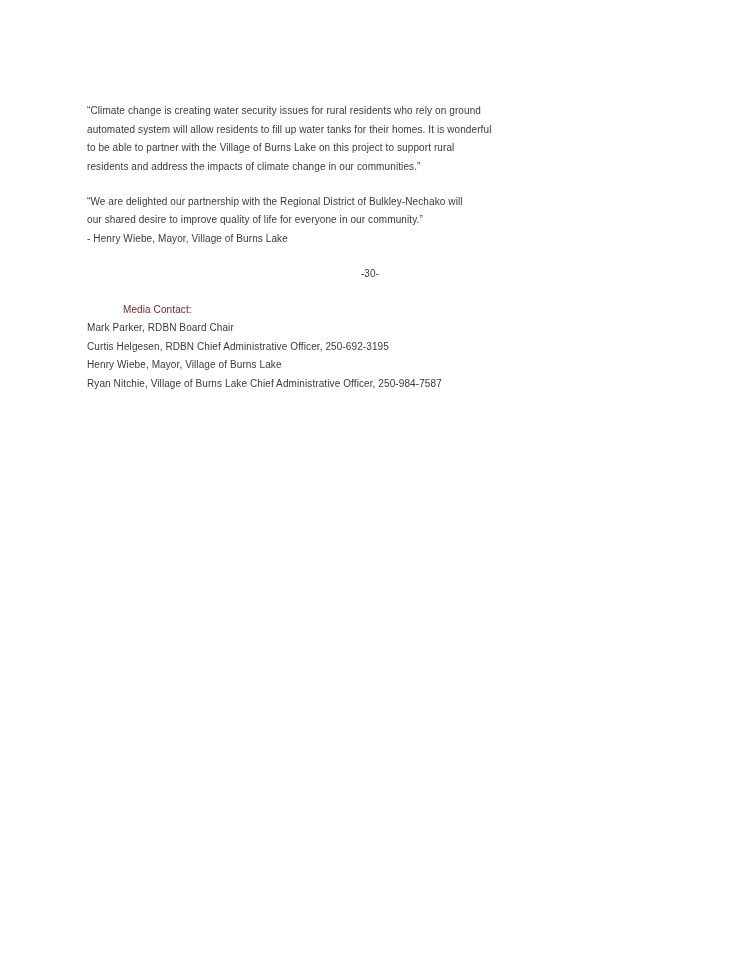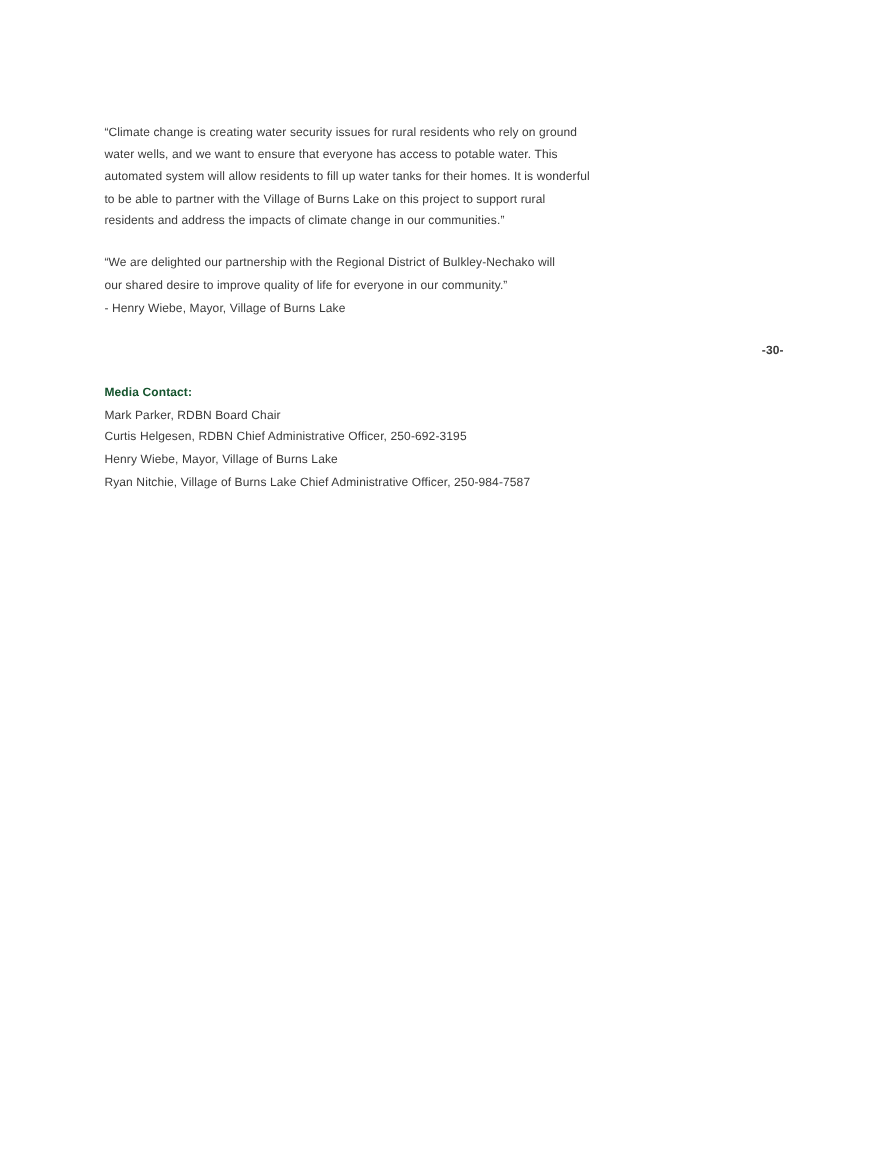--- a/index.html
+++ b/index.html
@@ -31,38 +31,37 @@
   }
   .para {
     margin: 0 0 16.4px 0;
   }
   .line {
     display: block;
     white-space: pre;
   }
   .end-mark {
     margin: 0 0 17px 0;
-    text-align: right;
+    text-align: center;
     white-space: pre;
-    font-weight: bold;
   }
   .mc-heading {
-    font-weight: 700;
-    color: #14532d;
+    font-weight: 400;
+    color: #7f1d1d;
+    margin-left: 36px;
   }
 </style>
 </head>
 <body>
 
 <div class="page">
   <div class="content">
 
     <div class="para">
       <span class="line">“Climate change is creating water security issues for rural residents who rely on ground</span>
-      <span class="line">water wells, and we want to ensure that everyone has access to potable water. This</span>
       <span class="line">automated system will allow residents to fill up water tanks for their homes. It is wonderful</span>
       <span class="line">to be able to partner with the Village of Burns Lake on this project to support rural</span>
       <span class="line">residents and address the impacts of climate change in our communities.”</span>
     </div>
 
     <div class="para">
       <span class="line">“We are delighted our partnership with the Regional District of Bulkley-Nechako will</span>
       <span class="line">our shared desire to improve quality of life for everyone in our community.”</span>
       <span class="line">- Henry Wiebe, Mayor, Village of Burns Lake</span>
     </div>

